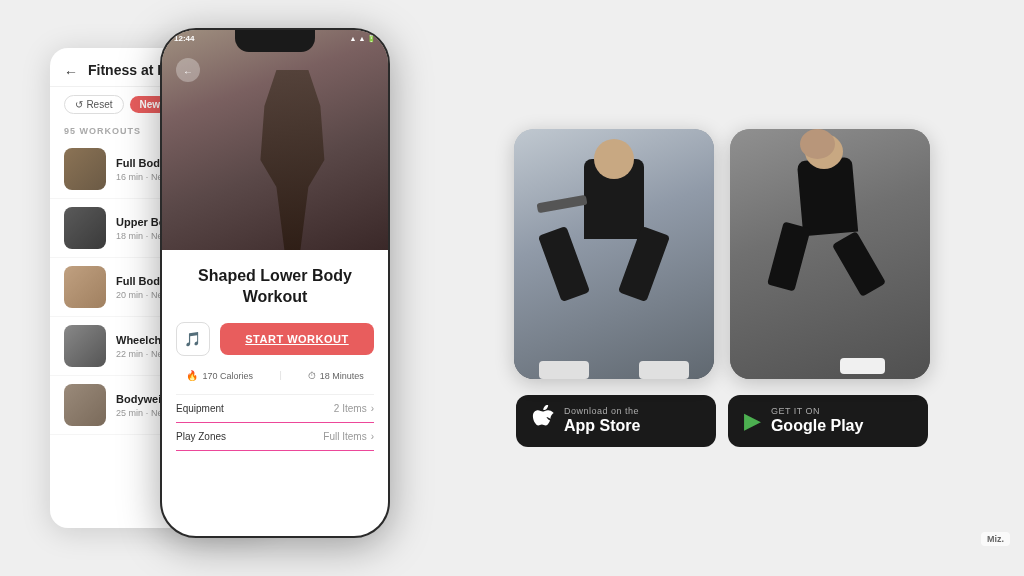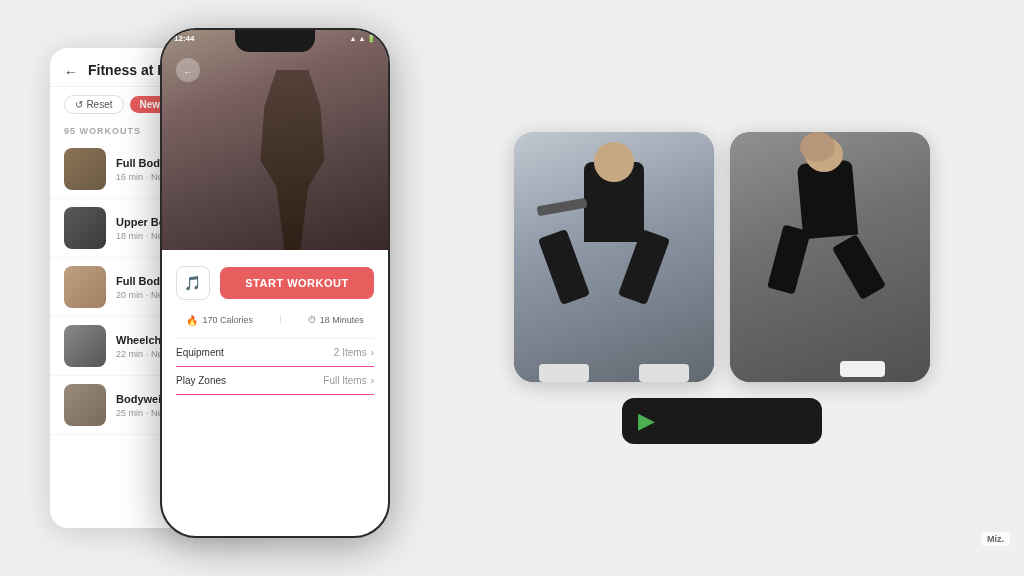--- a/index.html
+++ b/index.html
@@ -262,20 +262,21 @@
     .start-workout-btn {
       flex: 1;
       background: #e85d5d;
       color: white;
       border-radius: 8px;
       padding: 10px;
       font-size: 11px;
       font-weight: 700;
       letter-spacing: 0.5px;
       text-align: center;
+      text-decoration: underline;
     }
 
     .workout-stats {
       display: flex;
       gap: 6px;
       margin-bottom: 12px;
       font-size: 9px;
       color: #666;
       justify-content: space-around;
     }
@@ -481,20 +482,21 @@
 
         <div class="workout-hero">
 
           <div style="position:absolute;bottom:0;left:50%;transform:translateX(-50%);width:100%;height:100%;background:linear-gradient(160deg,#a09080 0%,#7a6060 30%,#5a4848 60%,#3a2828 100%);"></div>
 
           <div style="position:absolute;bottom:0;left:40%;width:80px;height:180px;background:linear-gradient(180deg,#4a3a30 0%,#2a1a10 100%);clip-path:polygon(30% 0%,70% 0%,85% 20%,90% 50%,70% 65%,60% 100%,40% 100%,30% 65%,10% 50%,15% 20%);opacity:0.8;"></div>
           <div class="back-btn-phone">←</div>
         </div>
 
         <div class="phone-detail-panel">
+          <div class="workout-detail-title">Shaped Lower Body Workout</div>
 
           <div class="workout-controls">
             <div class="music-icon-btn">🎵</div>
             <div class="start-workout-btn">START WORKOUT</div>
           </div>
 
           <div class="workout-stats">
             <div class="stat-item">
               <span class="stat-icon">🔥</span>
               <span>170 Calories</span>
@@ -566,23 +568,36 @@
           <div style="position:absolute;top:95px;left:100px;width:28px;height:60px;background:#111;transform:rotate(-30deg);border-radius:4px;"></div>
 
           <div style="position:absolute;bottom:5px;left:95px;width:45px;height:16px;background:#f0f0f0;border-radius:4px;"></div>
         </div>
       </div>
 
     </div>
 
     <div class="store-buttons">
 
+      <div class="store-btn">
+        <span class="store-icon"><svg width="22" height="26" viewBox="0 0 22 26" fill="white">
+              <path d="M18.5 13.8c0-3.8 3.1-5.6 3.2-5.7-1.7-2.5-4.4-2.8-5.4-2.9-2.3-.2-4.5 1.4-5.6 1.4-1.2 0-2.9-1.3-4.8-1.3C3.4 5.4.9 7.2.9 11.2c0 2.4.9 4.9 2 6.5 1 1.4 2 2.8 3.4 2.8 1.4 0 1.9-.9 3.6-.9 1.7 0 2.2.9 3.7.9 1.5 0 2.4-1.4 3.3-2.8.5-.7.9-1.4 1.2-2.1-2.9-1.2-3.6-3.8-3.6-3.8zM14.9 3.4c.8-1 1.4-2.4 1.2-3.8-1.2.1-2.6.8-3.5 1.8-.8.9-1.5 2.3-1.3 3.7 1.3.1 2.7-.6 3.6-1.7z"></path>
+            </svg></span>
+        <div class="store-text-group">
+          <span class="store-subtitle">Download on the</span>
+          <span class="store-name">App Store</span>
+        </div>
+      </div>
 
       <div class="store-btn">
         <span class="store-icon" style="color:#4caf50;">▶</span>
+        <div class="store-text-group">
+          <span class="store-subtitle">GET IT ON</span>
+          <span class="store-name">Google Play</span>
+        </div>
       </div>
 
     </div>
 
 
   </div>
 
   <div class="watermark">Miz.</div>
 
 </div>

